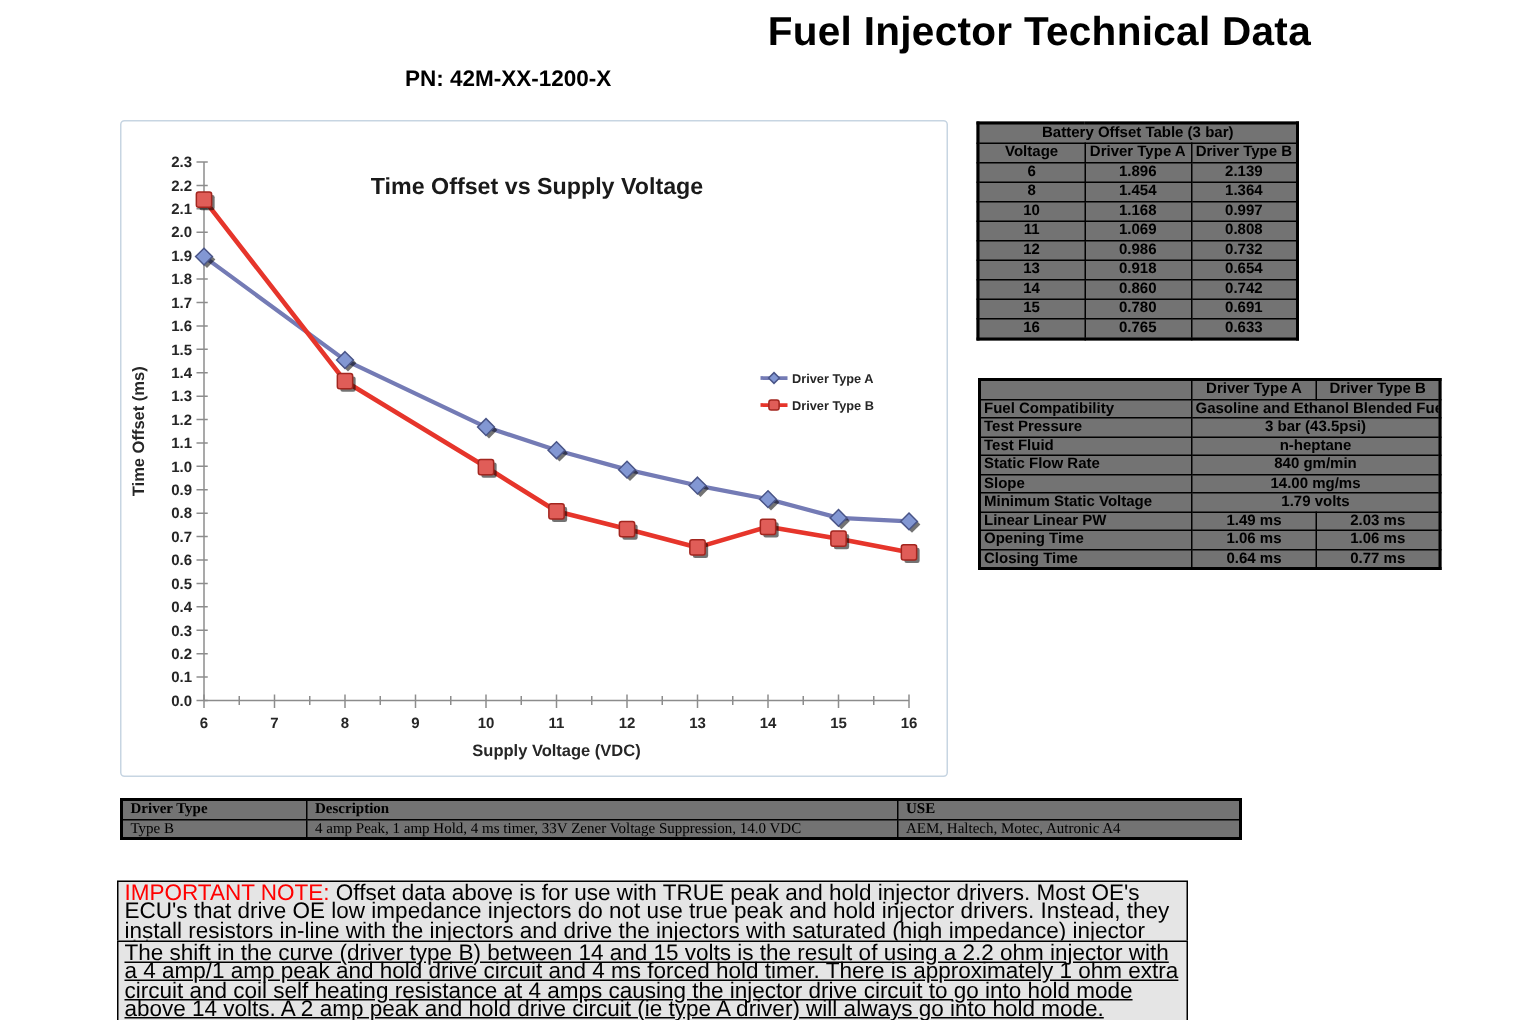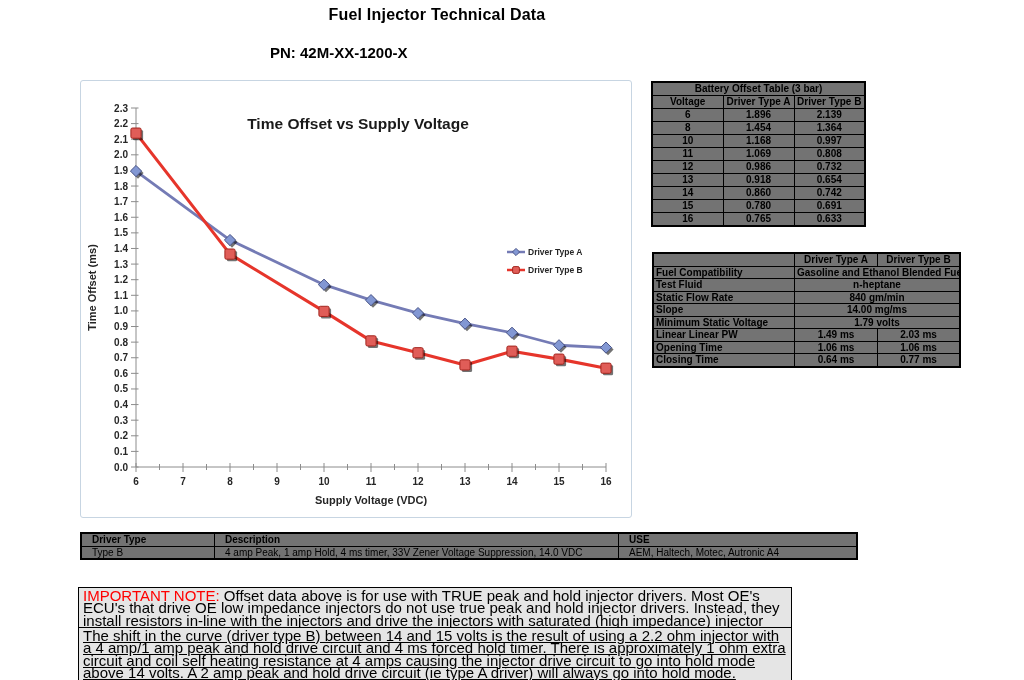--- a/index.html
+++ b/index.html
@@ -2,22 +2,22 @@
 <html><head>
 <meta charset="utf-8">
 <style>
   html,body{margin:0;padding:0;}
   body{
     width:1024px;height:680px;position:relative;background:#ffffff;
     font-family:"Liberation Sans",sans-serif;color:#000;overflow:hidden;
   }
   .abs{position:absolute;}
   #page-title{
-    left:0;top:6px;width:874px;text-align:center;
-    font-size:16px;font-weight:bold;margin:0;letter-spacing:.2px;
+    left:0;top:6px;width:874px;text-align:right;
+    font-size:27px;font-weight:bold;margin:0;letter-spacing:.2px;
   }
   #part-number{left:270px;top:44px;font-size:15px;font-weight:bold;}
   #chart-box{
     left:80px;top:80px;width:550px;height:436px;
     border:1px solid #c7d5e2;border-radius:3px;background:#fff;
   }
   #chart-svg{display:block;width:550px;height:436px;}
 
   table{border-collapse:collapse;table-layout:fixed;background:#737373;}
   table.blk{border:2px solid #000;}
@@ -31,22 +31,22 @@
 
   #spec-table{left:652px;top:252px;width:291px;font-size:10px;}
   #spec-table th,#spec-table td{
     border:1px solid #000;font-weight:bold;padding:0 2px;
     height:11.5px;line-height:11.5px;text-align:center;
   }
   #spec-table .lbl{text-align:left;}
 
   #driver-table{left:80px;top:532px;width:712px;font-size:10px;}
   #driver-table th,#driver-table td{
-    border:1px solid #000;text-align:left;padding:0 10px;
-    height:11.5px;line-height:11.5px;
+    border:1px solid #000;text-align:left;padding:0 5px;
+    height:11.5px;line-height:11.5px;font-family:Liberation Serif, serif;
   }
   #driver-table th{font-weight:bold;}
   #driver-table td{font-weight:normal;}
 
   .note{
     left:78px;width:704px;border:1px solid #000;background:#e5e5e5;
     font-size:15px;line-height:12.3px;padding:2px 4px;
   }
   #note-important{top:587px;}
   #note-shift{top:627px;text-decoration:underline;}
@@ -271,20 +271,24 @@
       <th style="width:78px">Driver Type A</th>
       <th style="width:77px">Driver Type B</th>
     </tr>
   </thead>
   <tbody id="spec-body">
       <tr>
         <td class="lbl">Fuel Compatibility</td>
         <td colspan="2">Gasoline and Ethanol Blended Fuels</td>
       </tr>
       <tr>
+        <td class="lbl">Test Pressure</td>
+        <td colspan="2">3 bar (43.5psi)</td>
+      </tr>
+      <tr>
         <td class="lbl">Test Fluid</td>
         <td colspan="2">n-heptane</td>
       </tr>
       <tr>
         <td class="lbl">Static Flow Rate</td>
         <td colspan="2">840 gm/min</td>
       </tr>
       <tr>
         <td class="lbl">Slope</td>
         <td colspan="2">14.00 mg/ms</td>

